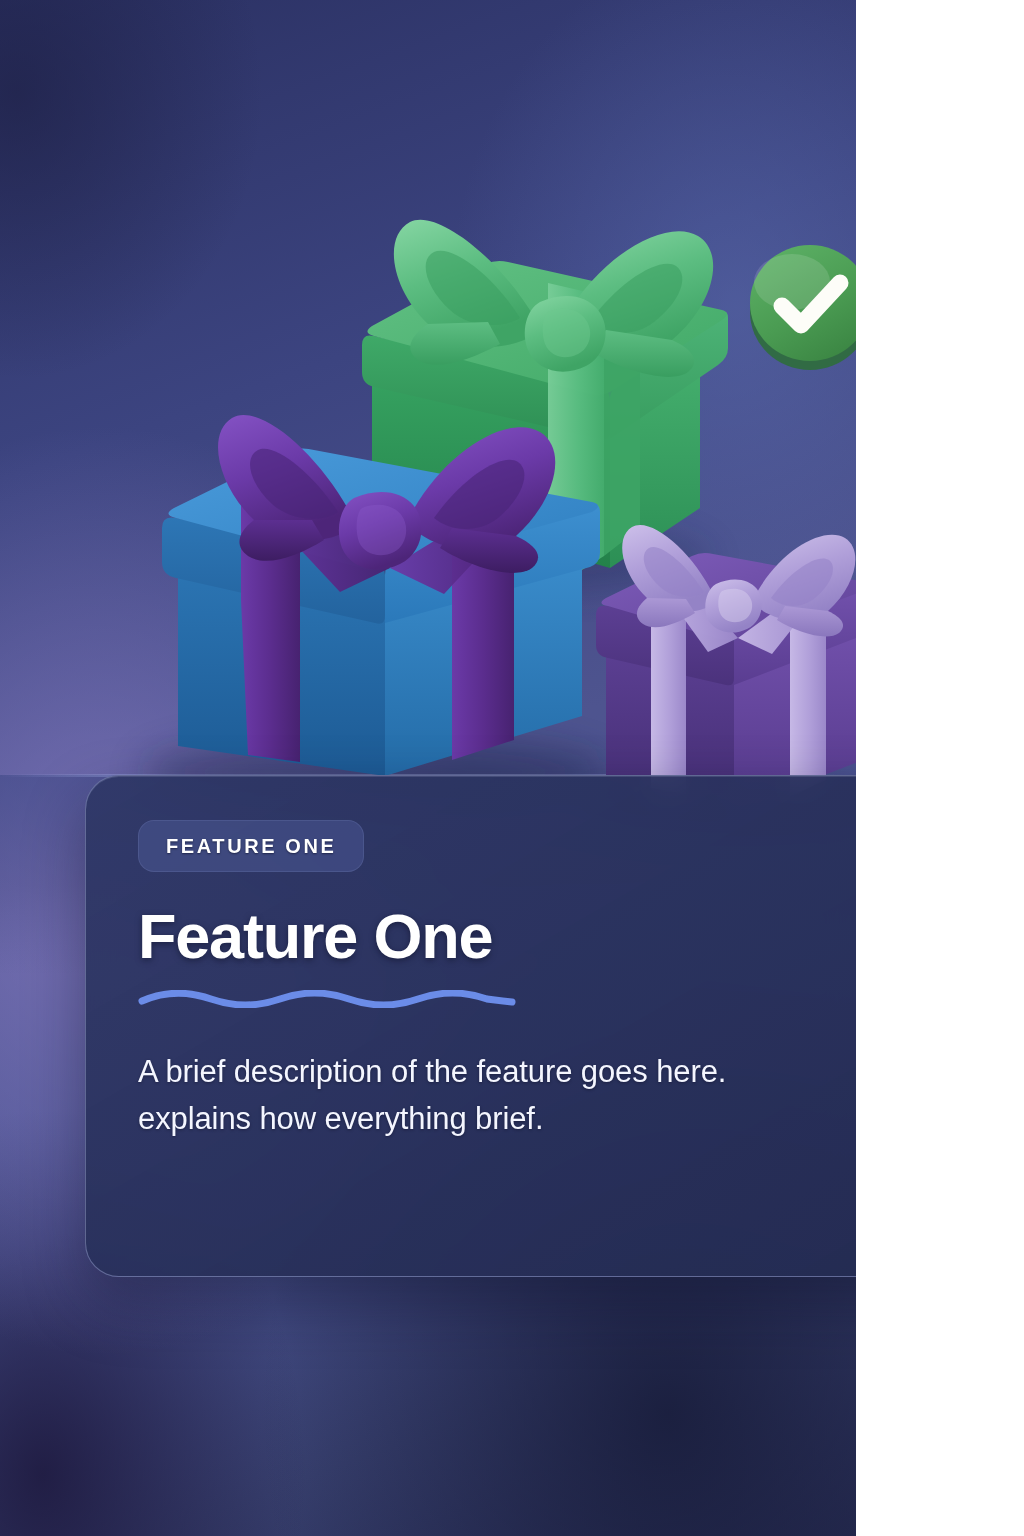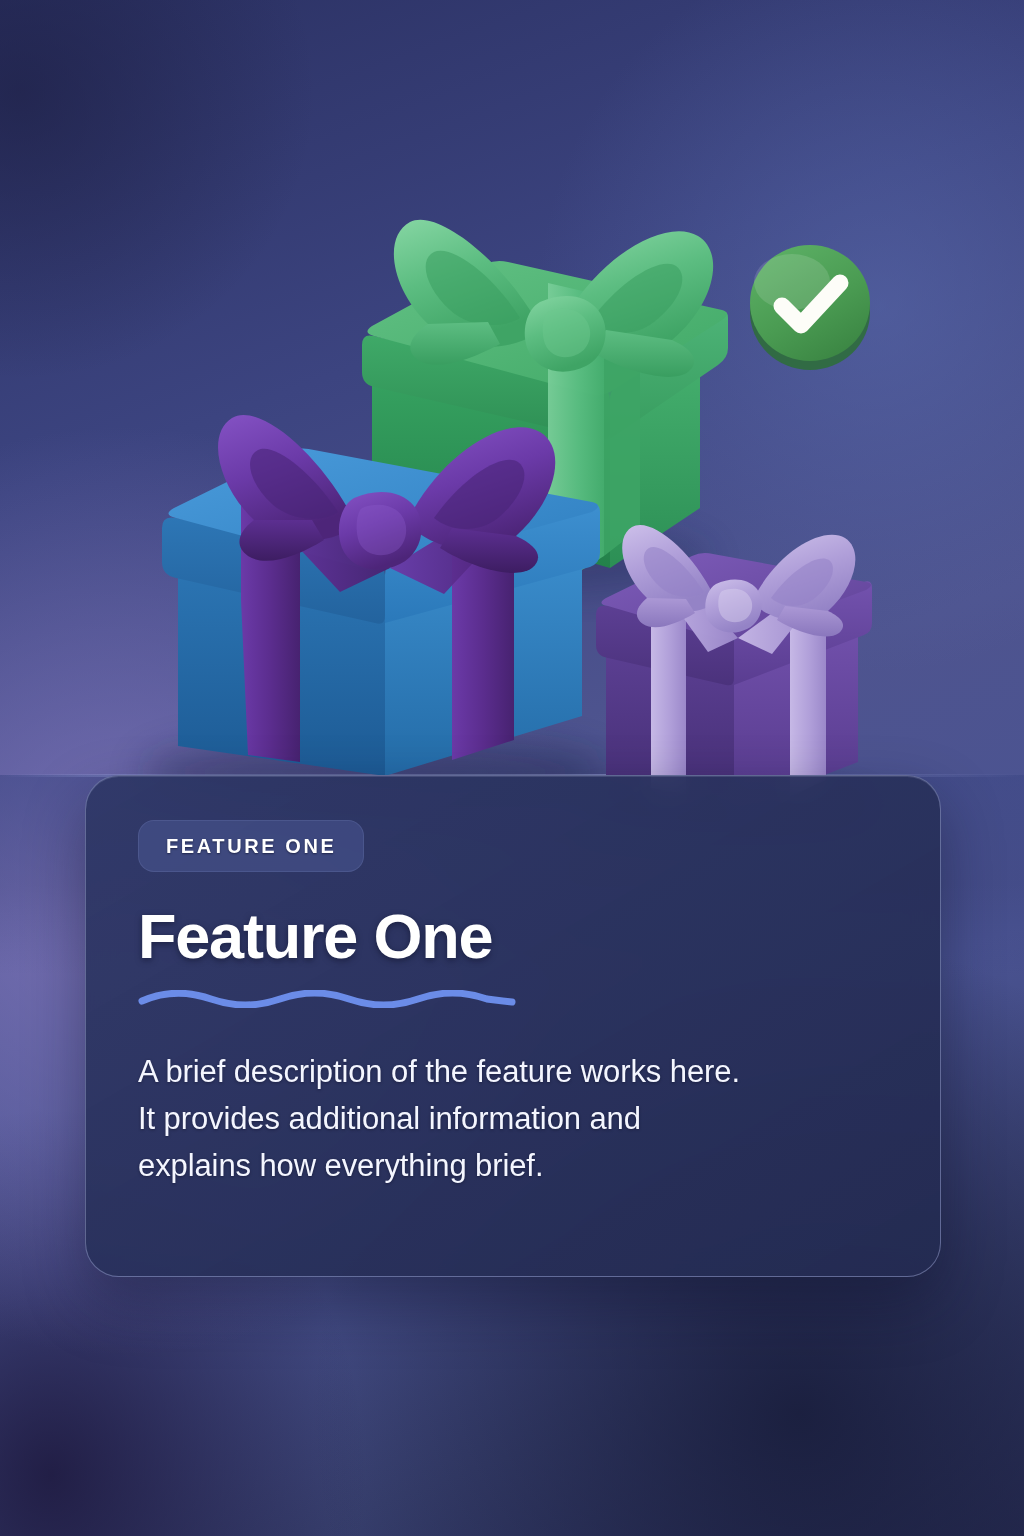--- a/index.html
+++ b/index.html
@@ -6,21 +6,21 @@
   * { margin:0; padding:0; box-sizing:border-box; }
 
   html, body {
     width:1024px; height:1536px;
     overflow:hidden;
     font-family:"Liberation Sans", sans-serif;
   }
 
   #stage {
     position:relative;
-    width:1024px; height:1536px;
+    width:856px; height:1536px;
     background:
       radial-gradient(ellipse 62% 42% at 12% 58%,  rgba(136,124,196,0.72) 0%, rgba(136,124,196,0.30) 42%, rgba(136,124,196,0) 72%),
       radial-gradient(ellipse 48% 34% at 86% 20%,  rgba(92,110,178,0.50) 0%,  rgba(92,110,178,0) 70%),
       radial-gradient(ellipse 70% 46% at 78% 92%,  rgba(20,24,52,0.78) 0%,   rgba(20,24,52,0) 68%),
       radial-gradient(ellipse 44% 34% at 5% 96%,   rgba(26,20,56,0.80) 0%,   rgba(26,20,56,0) 70%),
       radial-gradient(ellipse 40% 26% at 2% 6%,    rgba(28,30,66,0.62) 0%,   rgba(28,30,66,0) 72%),
       linear-gradient(160deg, #2b3163 0%, #3c4480 26%, #4e548f 50%, #4a5392 68%, #38406f 86%, #2a2f58 100%);
     overflow:hidden;
   }
 
@@ -323,19 +323,18 @@
       <span id="badge-label">FEATURE ONE</span>
     </div>
 
     <h1 id="title">Feature One</h1>
 
     <svg id="squiggle" width="378" height="18" viewBox="0 0 378 18" xmlns="http://www.w3.org/2000/svg">
       <path d="M4 11 C 27 1, 50 1, 73 9 C 96 17, 119 17, 142 9 C 165 1, 188 1, 211 9 C 234 17, 257 17, 280 9 C 303 1, 326 1, 349 9 L 374 12" stroke="#6b8ce8" stroke-width="7" stroke-linecap="round" fill="none"></path>
     </svg>
 
     <p id="desc">
-      <span>A brief description of the feature works here.</span>
-      <span>It provides additional information and</span>
+      <span>A brief description of the feature goes here.</span>
       <span>explains how everything brief.</span>
     </p>
 
   </div>
 </div>
 
 </body></html>

